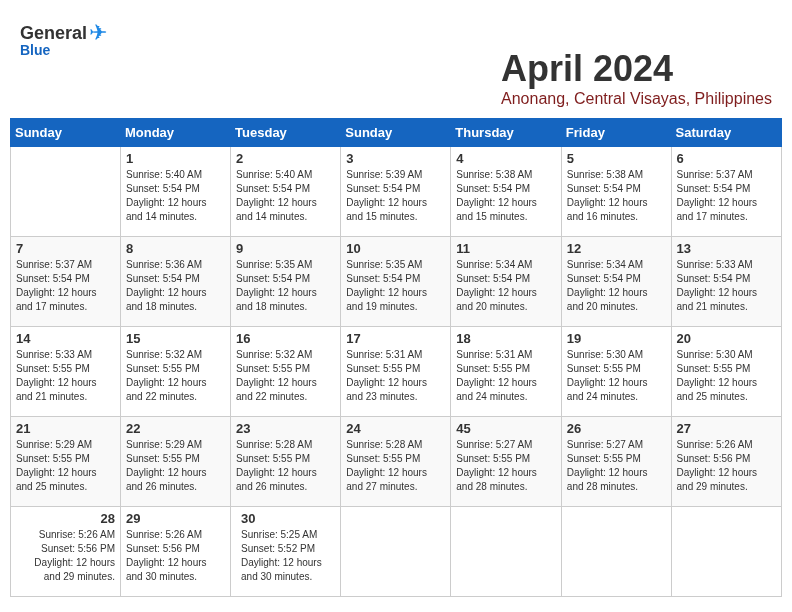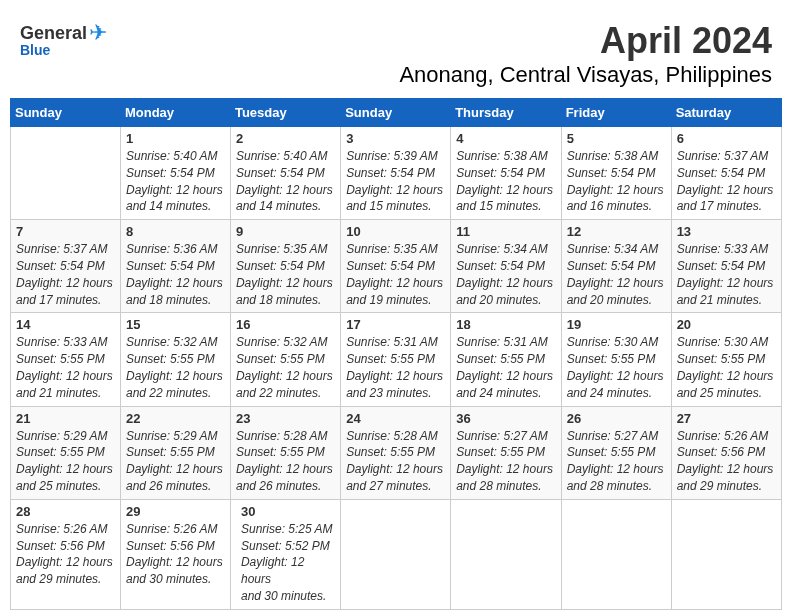--- a/index.html
+++ b/index.html
@@ -19,30 +19,30 @@
     .logo {
       display: flex;
       flex-direction: column;
       align-items: flex-start;
     }
     .logo-row {
       display: flex;
       align-items: center;
     }
     .title-block {
-      text-align: right;
+      margin-top: 28px;
     }
     .title-month {
       font-size: 36px;
       font-weight: bold;
       color: #333;
     }
     .title-location {
-      font-size: 22px;
-      color: #000000;
+      font-size: 16px;
+      color: #7f1d1d;
     }
     .calendar {
       width: 100%;
       border-collapse: collapse;
       margin-top: 6px;
     }
     .calendar th {
       background: #1565c0;
       color: #fff;
       font-size: 13px;
@@ -62,24 +62,23 @@
     .calendar tr:nth-child(even) td {
       background: #f9f9f9;
     }
     .day-num {
       font-size: 13px;
       font-weight: bold;
       color: #333;
       margin-bottom: 2px;
     }
     .day-info {
-      font-size: 12px;
+      font-size: 10px;
       color: #333;
       line-height: 1.4;
-      font-style: italic;
     }
   </style>
 </head>
 <body>
 
 <div class="header">
   <div class="logo">
     <div class="logo-row">
       <span style="font-size:18px;font-weight:bold;color:#333;">General</span>
       <span style="color:#1e88e5;font-size:22px;margin-left:2px;">✈</span>
@@ -275,21 +274,21 @@
 and 26 minutes.</div>
         </td>
         <td style="height: 90px;">
           <div class="day-num">24</div>
           <div class="day-info" style="white-space: pre-line;">Sunrise: 5:28 AM
 Sunset: 5:55 PM
 Daylight: 12 hours
 and 27 minutes.</div>
         </td>
         <td style="height: 90px;">
-          <div class="day-num">36</div>
+          <div class="day-num">45</div>
           <div class="day-info" style="white-space: pre-line;">Sunrise: 5:27 AM
 Sunset: 5:55 PM
 Daylight: 12 hours
 and 28 minutes.</div>
         </td>
         <td style="height: 90px;">
           <div class="day-num">26</div>
           <div class="day-info" style="white-space: pre-line;">Sunrise: 5:27 AM
 Sunset: 5:55 PM
 Daylight: 12 hours
@@ -297,21 +296,21 @@
         </td>
         <td style="height: 90px;">
           <div class="day-num">27</div>
           <div class="day-info" style="white-space: pre-line;">Sunrise: 5:26 AM
 Sunset: 5:56 PM
 Daylight: 12 hours
 and 29 minutes.</div>
         </td>
       </tr>
       <tr>
-        <td style="height: 90px;">
+        <td style="height: 90px; text-align: right;">
           <div class="day-num">28</div>
           <div class="day-info" style="white-space: pre-line;">Sunrise: 5:26 AM
 Sunset: 5:56 PM
 Daylight: 12 hours
 and 29 minutes.</div>
         </td>
         <td style="height: 90px;">
           <div class="day-num">29</div>
           <div class="day-info" style="white-space: pre-line;">Sunrise: 5:26 AM
 Sunset: 5:56 PM

